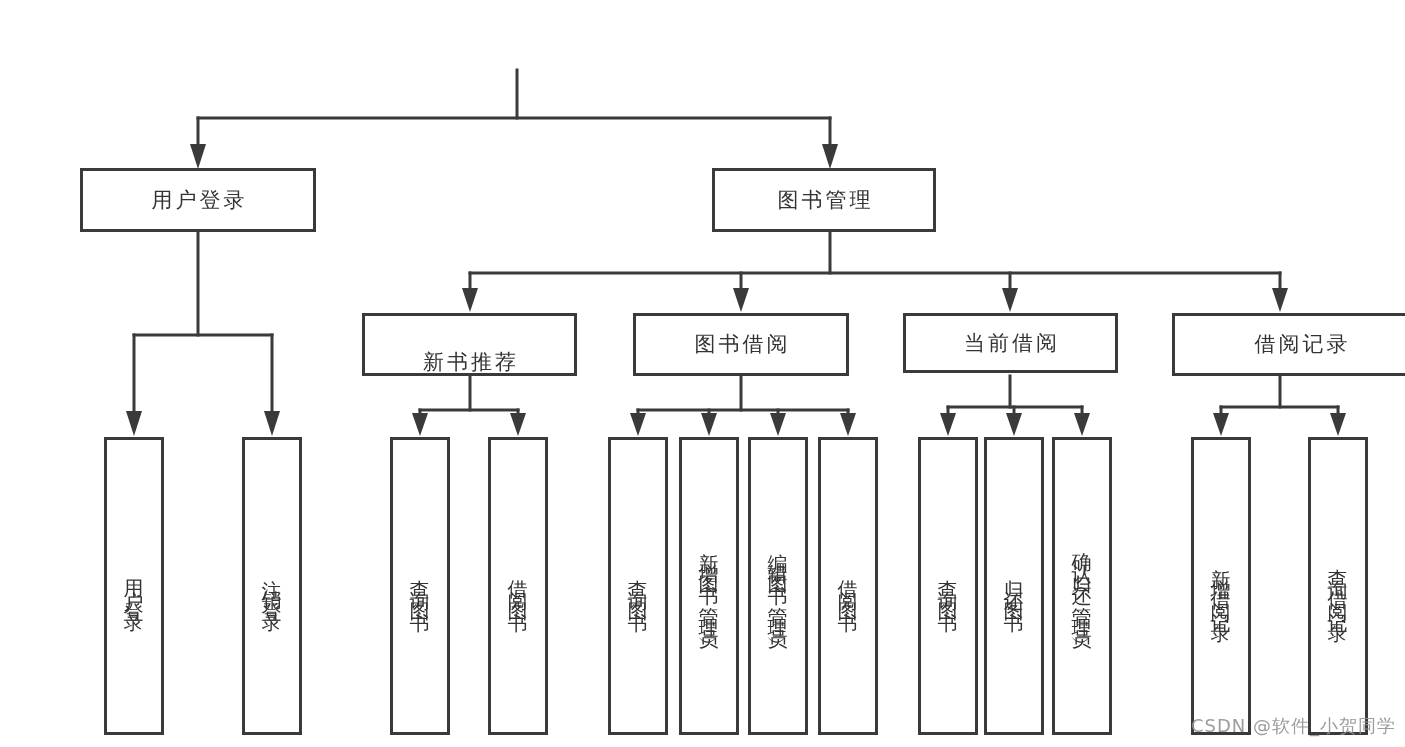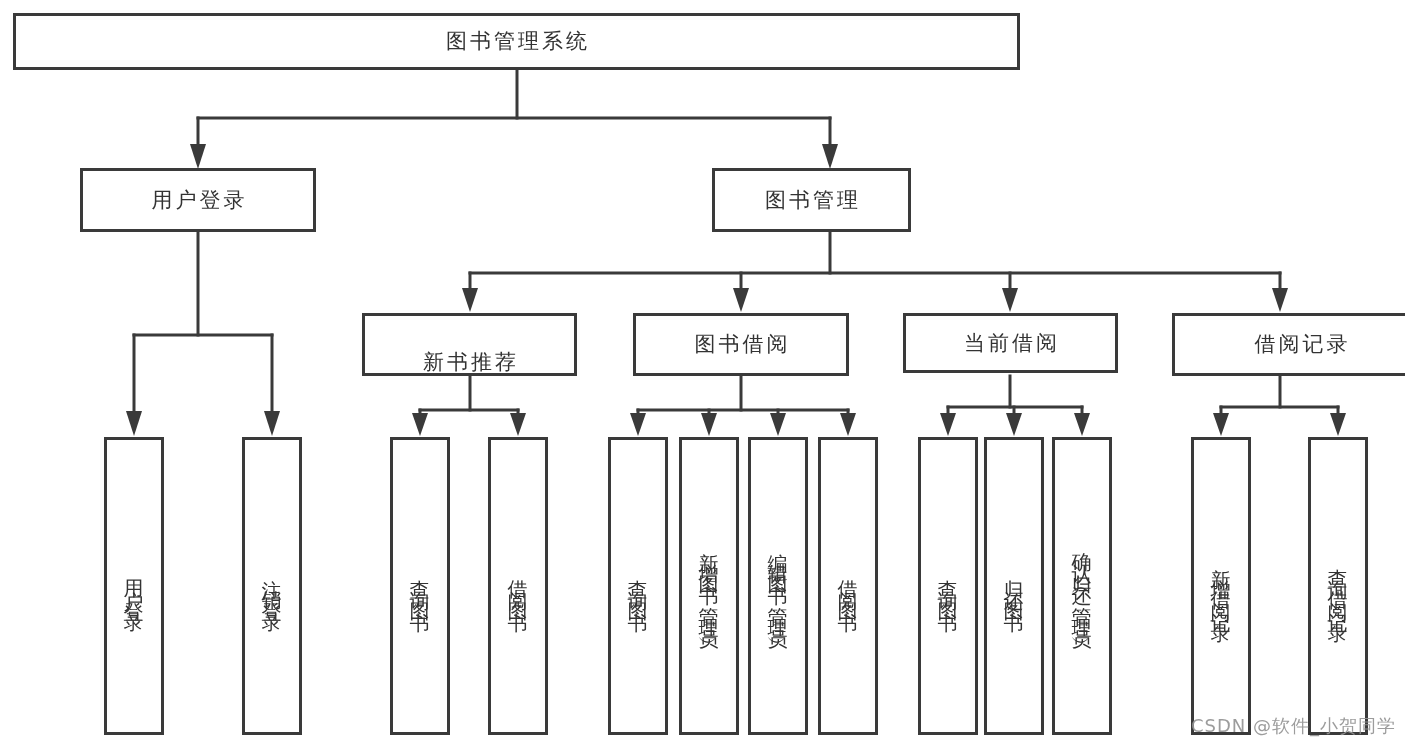--- a/index.html
+++ b/index.html
@@ -122,28 +122,25 @@
       <polygon points="770,413 786,413 778,436"></polygon>
       <polygon points="840,413 856,413 848,436"></polygon>
       <polygon points="940,413 956,413 948,436"></polygon>
       <polygon points="1006,413 1022,413 1014,436"></polygon>
       <polygon points="1074,413 1090,413 1082,436"></polygon>
       <polygon points="1213,413 1229,413 1221,436"></polygon>
       <polygon points="1330,413 1346,413 1338,436"></polygon>
     </g>
   </svg>
 
-  <div class="box" style="left:13px; top:13px; width:1007px; height:57px;">
-    <span class="lbl">图书管理系统</span>
-  </div>
 
   <div class="box" style="left:80px; top:168px; width:236px; height:64px;">
     <span class="lbl">用户登录</span>
   </div>
-  <div class="box" style="left:712px; top:168px; width:199px; height:64px;align-items:center;">
+  <div class="box" style="left:712px; top:168px; width:224px; height:64px;align-items:center;">
     <span class="lbl">图书管理</span>
   </div>
 
   <div class="box" style="left:362px; top:313px; width:215px; height:63px;align-items:flex-end;">
     <span class="lbl">新书推荐</span>
   </div>
   <div class="box" style="left:633px; top:313px; width:216px; height:63px;">
     <span class="lbl">图书借阅</span>
   </div>
   <div class="box" style="left:903px; top:313px; width:215px; height:60px;">

